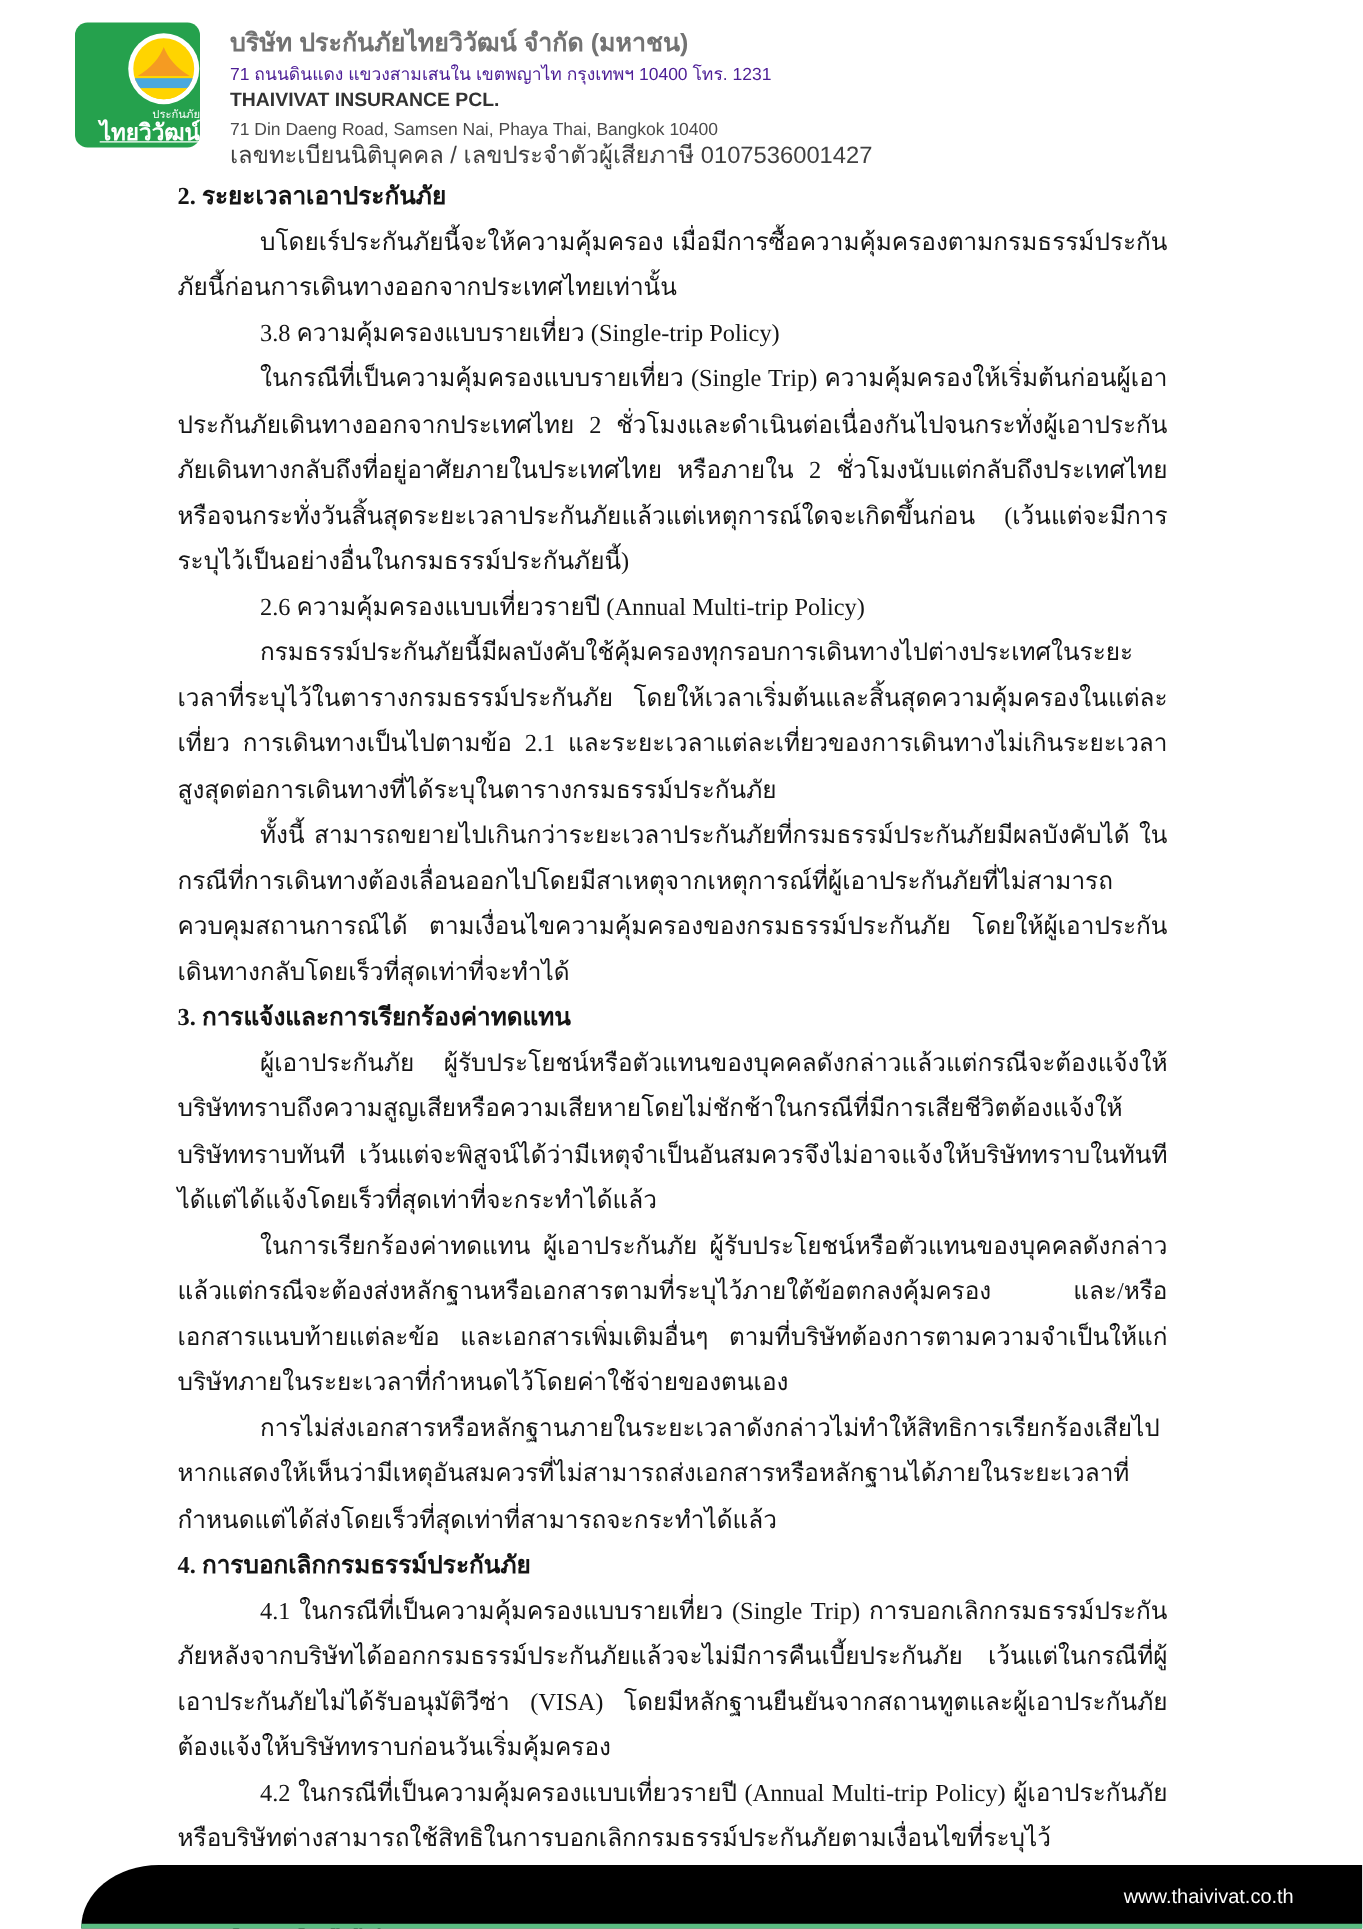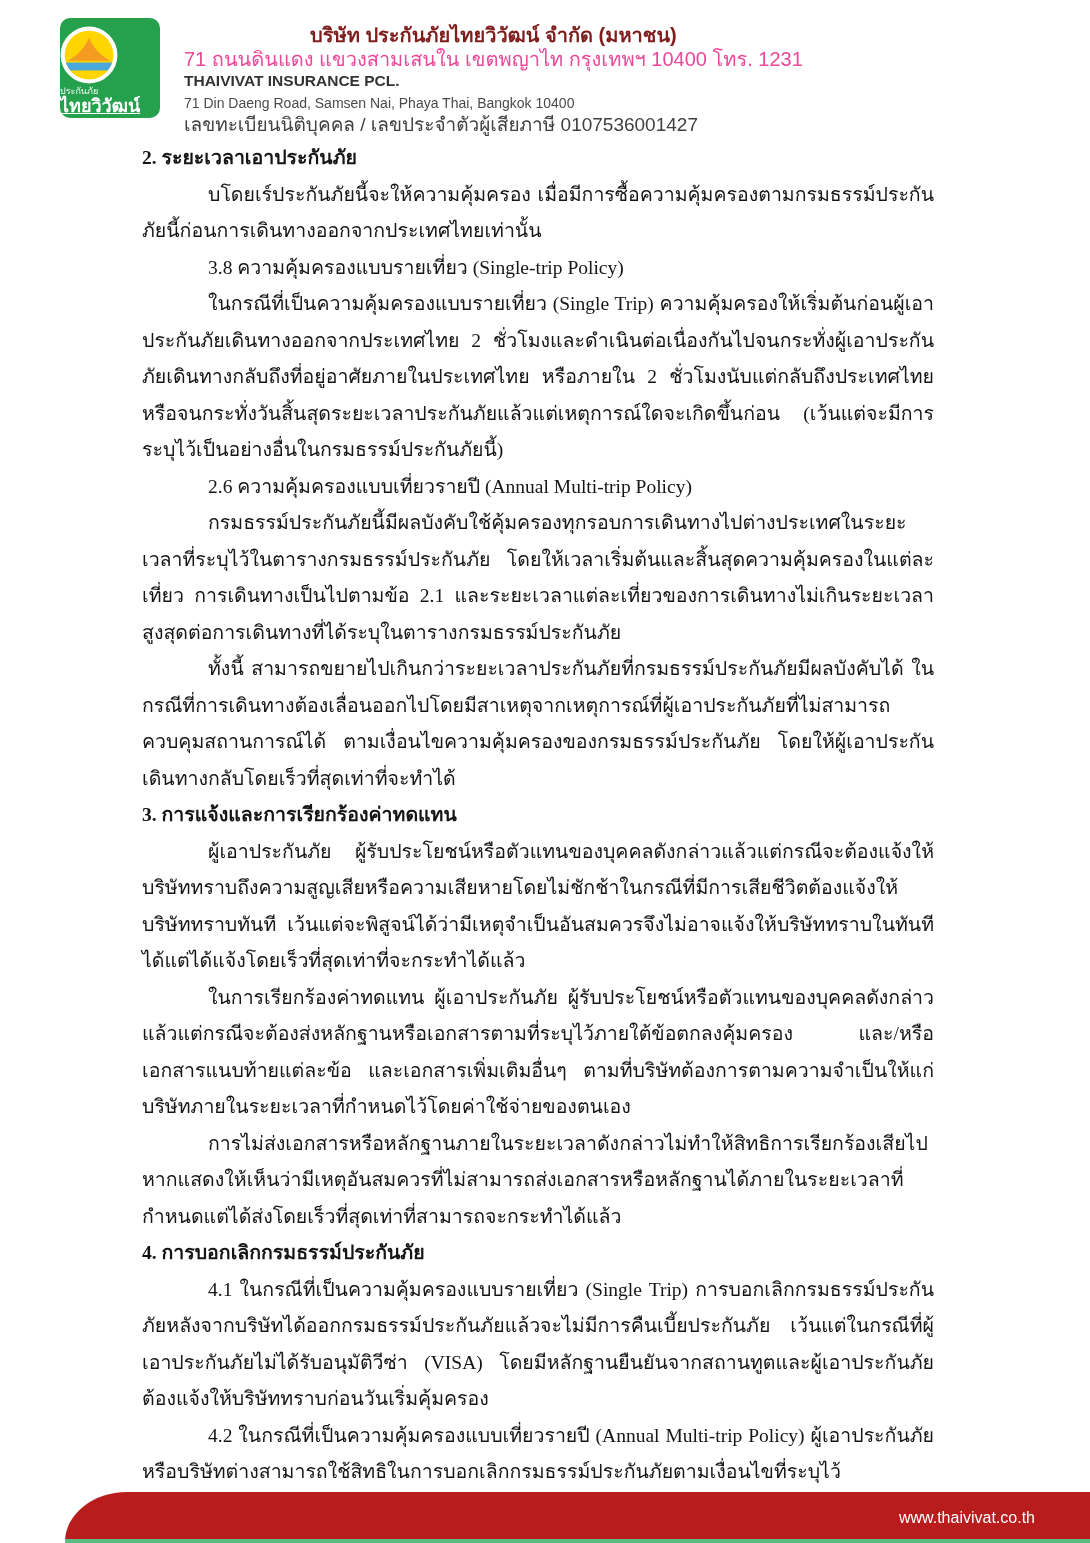--- a/index.html
+++ b/index.html
@@ -12,30 +12,30 @@
     font-family:"Liberation Serif","DejaVu Serif",serif;
     color:#151515;
   }
 
   
   .hdr { position:absolute; top:18px; left:60px; display:flex; }
   .logo {
     width:100px; height:100px;
     background:#25a14d;
     border-radius:10px;
-    display:flex; flex-direction:column; align-items:flex-start;
+    display:flex; flex-direction:column; align-items:flex-end;
     padding-top:8px;
     flex:0 0 auto;
   }
   .logo .emblem { width:58px; height:58px; }
   .logo .l1 { color:#fff; font-family:"Liberation Sans","DejaVu Sans",sans-serif; font-size:9px; line-height:10px; margin-top:2px; }
   .logo .l2 { color:#fff; font-family:"Liberation Sans","DejaVu Sans",sans-serif; font-weight:bold; font-size:18px; line-height:20px;text-decoration:underline; }
   .hdr-txt { margin-left:24px; font-family:"Liberation Sans","DejaVu Sans",sans-serif; color:#3d3d3d; padding-top:4px; }
-  .hdr-txt .th-name { font-size:20px; font-weight:bold; color:#7f1d1d; line-height:26px;text-align:center; }
-  .hdr-txt .th-addr { font-size:20px; line-height:22px; color:#ec4899; }
+  .hdr-txt .th-name { font-size:20px; font-weight:bold; color:#737373; line-height:26px; }
+  .hdr-txt .th-addr { font-size:14px; line-height:22px; color:#4c1d95; }
   .hdr-txt .en-name { font-size:15.5px; font-weight:bold; color:#333; line-height:22px; }
   .hdr-txt .en-addr { font-size:14px; line-height:22px; color:#4a4a4a; }
   .hdr-txt .reg     { font-size:19px; line-height:22px; color:#404040; }
 
   
   .doc {
     position:absolute; top:140px; left:142px; width:792px;
     font-size:19.5px; line-height:36.5px;
     text-align:justify;
   }
@@ -43,21 +43,21 @@
   .doc .h { font-weight:bold; text-indent:0; }
   .doc .sub { text-indent:66px; }
 
   .exc-head { display:flex; align-items:baseline; margin-top:42px; font-weight:bold; }
   .exc-head .bullet { width:38px; padding-left:20px; font-size:15px; }
   .exc-head .exc-title { text-decoration:underline; }
 
   
   .footer {
     position:absolute; left:65px; right:0; bottom:0; height:51px;
-    background:#b91c1c;
+    background:#000000;
     border-top-left-radius:62px 50px;
   }
   .footer .edge {
     position:absolute; left:0; right:0; bottom:0; height:4px;
     background:#5abd81;
   }
   .footer .url {
     position:absolute; right:55px; top:0; height:51px;
     display:flex; align-items:center;
     color:#ffffff;

